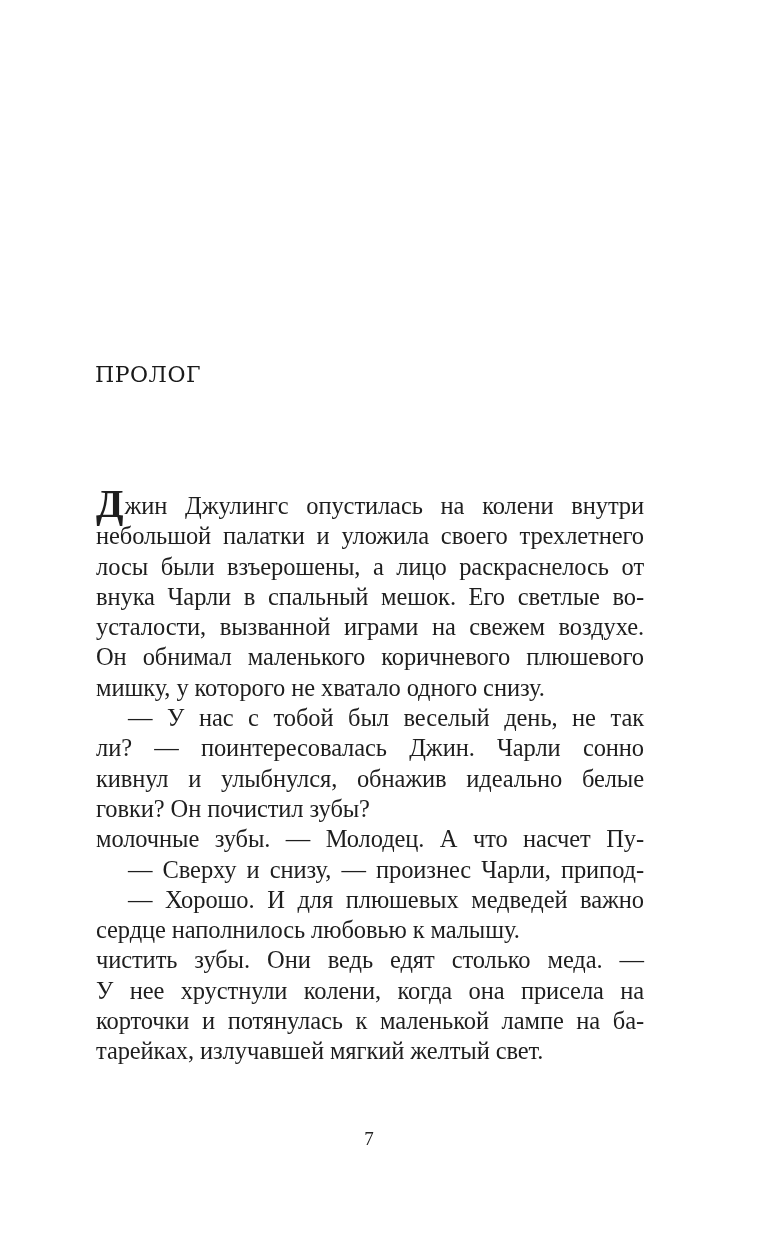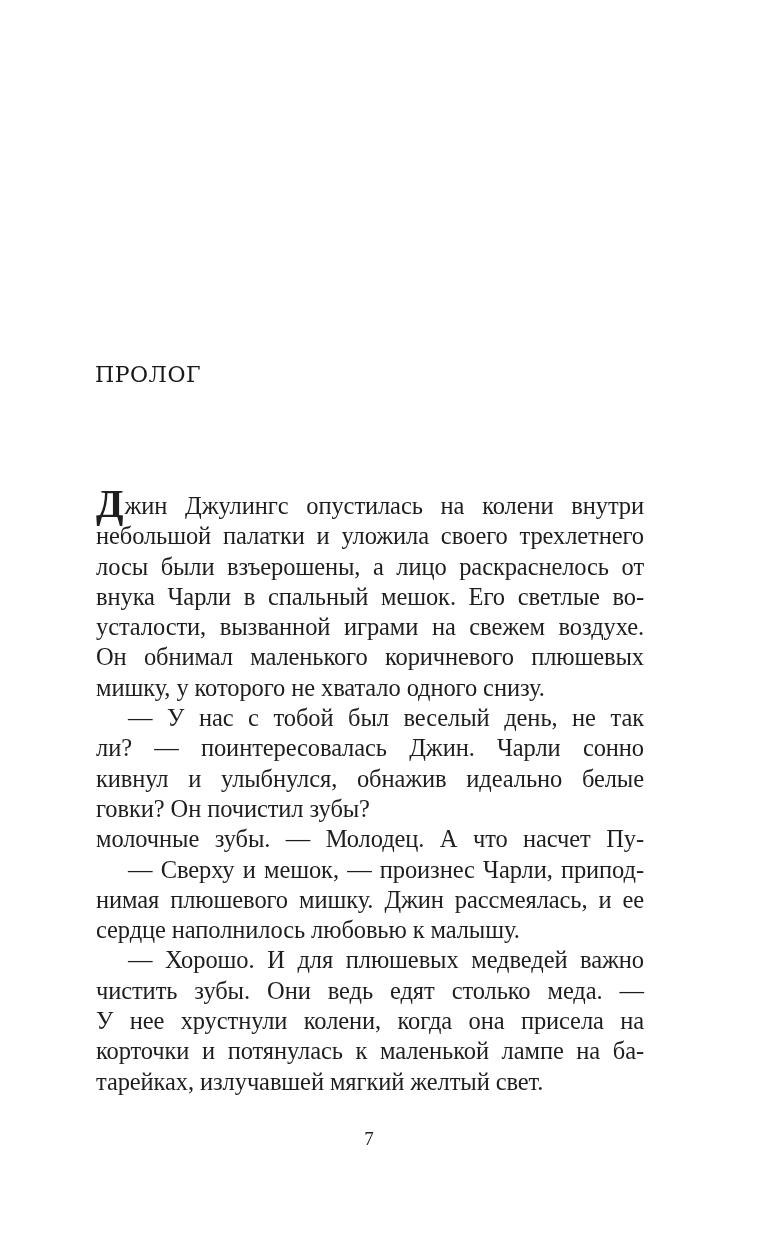--- a/index.html
+++ b/index.html
@@ -76,31 +76,30 @@
 
 <div class="page">
   <h1 class="chapter-title">ПРОЛОГ</h1>
 
   <div class="text-block">
     <span class="line"><span class="drop">Д</span><span>жин Джулингс опустилась на колени внутри</span></span>
     <span class="line">небольшой палатки и уложила своего трехлетнего</span>
     <span class="line">лосы были взъерошены, а лицо раскраснелось от</span>
     <span class="line">внука Чарли в спальный мешок. Его светлые во-</span>
     <span class="line">усталости, вызванной играми на свежем воздухе.</span>
-    <span class="line">Он обнимал маленького коричневого плюшевых</span>
+    <span class="line">Он обнимал маленького коричневого плюшевого</span>
     <span class="line last">мишку, у которого не хватало одного снизу.</span>
     <span class="line indent">— У нас с тобой был веселый день, не так</span>
     <span class="line">ли? — поинтересовалась Джин. Чарли сонно</span>
     <span class="line">кивнул и улыбнулся, обнажив идеально белые</span>
     <span class="line last">говки? Он почистил зубы?</span>
     <span class="line">молочные зубы. — Молодец. А что насчет Пу-</span>
-    <span class="line indent">— Сверху и мешок, — произнес Чарли, припод-</span>
-    <span class="line">нимая плюшевого мишку. Джин рассмеялась, и ее</span>
+    <span class="line indent">— Сверху и снизу, — произнес Чарли, припод-</span>
+    <span class="line indent">— Хорошо. И для плюшевых медведей важно</span>
     <span class="line last">сердце наполнилось любовью к малышу.</span>
-    <span class="line indent">— Хорошо. И для плюшевых медведей важно</span>
     <span class="line">чистить зубы. Они ведь едят столько меда. —</span>
     <span class="line">У нее хрустнули колени, когда она присела на</span>
     <span class="line">корточки и потянулась к маленькой лампе на ба-</span>
     <span class="line last">тарейках, излучавшей мягкий желтый свет.</span>
   </div>
 
   <div class="page-number">7</div>
 </div>
 
 </body></html>

